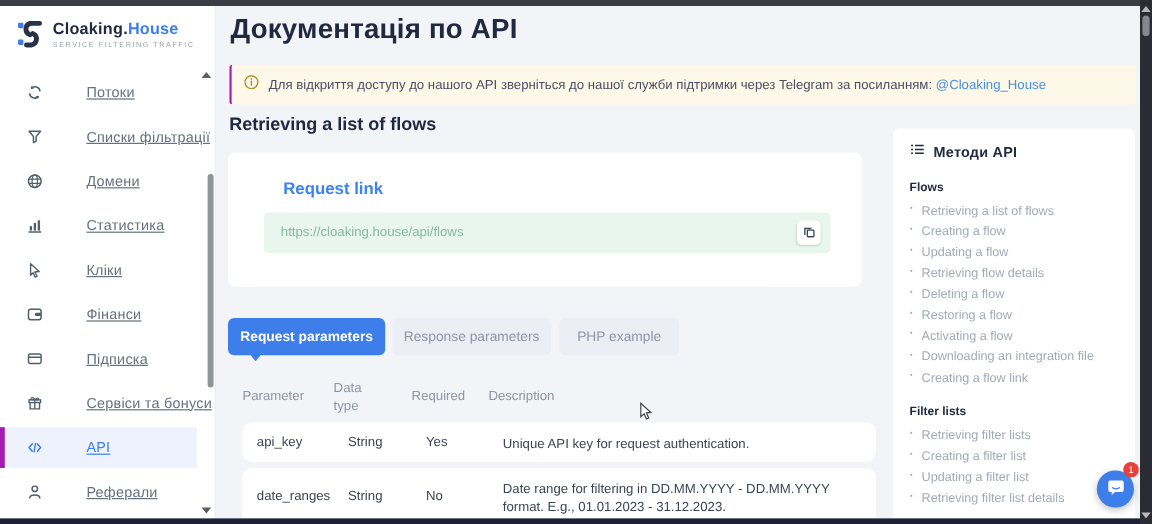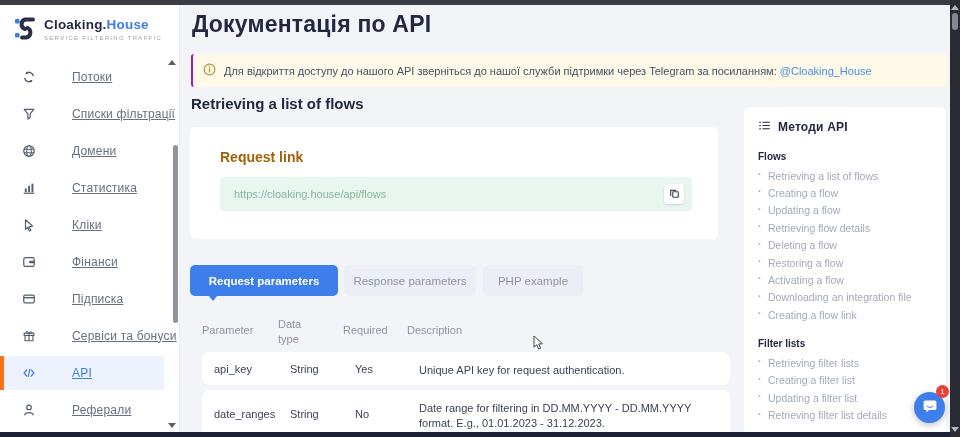--- a/index.html
+++ b/index.html
@@ -14,47 +14,47 @@
   .logo-row { position:absolute; left:14px; top:10px; display:flex; align-items:flex-start; cursor:pointer; }
   .logo-text { margin-left:7px; }
   .logo-name { font-size:13.5px; font-weight:bold; color:#232942; letter-spacing:.2px; white-space:nowrap; }
   .logo-name .accent { color:#3e7eea; }
   .logo-tagline { font-size:6px; letter-spacing:1.3px; color:#9aa0ab; margin-top:2px; white-space:nowrap; }
 
   .nav { position:absolute; left:0; top:53px; width:180px; }
   .nav-item { position:relative; display:flex; align-items:center; height:37px; padding-left:21px; color:#66707f; font-size:12px; cursor:pointer; }
   .nav-item .nicon { width:15px; height:15px; flex:0 0 15px; color:#535d6d; display:flex; align-items:center; justify-content:center; }
   .nav-item .nlabel { margin-left:36px; letter-spacing:.2px;text-decoration:underline; }
-  .nav-item.active { background:#edf2fc; border-left:4px solid #f97316; padding-left:17px; height:34px; margin:2px 16px 1px 0; color:#3e7eea; }
+  .nav-item.active { background:#edf2fc; border-left:4px solid #a21caf; padding-left:17px; height:34px; margin:2px 16px 1px 0; color:#3e7eea; }
   .nav-item.active .nicon { color:#3e7eea; }
 
   .side-scroll-up, .side-scroll-down { position:absolute; right:3px; width:0; height:0; border-left:4px solid transparent; border-right:4px solid transparent; cursor:pointer; }
   .side-scroll-up { top:55px; border-bottom:5px solid #5a5f66; }
   .side-scroll-down { top:418px; border-top:5px solid #5a5f66; }
   .side-scroll-thumb { position:absolute; right:1px; top:140px; width:5px; height:178px; background:#909499; border-radius:3px; cursor:grab; }
 
   
   .main { position:absolute; left:180px; top:5px; width:770px; height:427px; background:#f3f4f8; overflow:hidden; }
   .page-title { position:absolute; left:12px; top:6px; font-size:23px; font-weight:bold; color:#222840; letter-spacing:.2px; }
 
   .banner { position:absolute; left:11px; top:49px; width:756px; height:33px; background:#fdf8e8; border-left:2px solid #a21caf; border-radius:3px; display:flex; align-items:center; padding:0 10px; }
   .banner-text { font-size:11px; color:#4a4f63; margin-left:8px; white-space:nowrap; }
   .banner-link { color:#4a90e2; text-decoration:none; cursor:pointer; }
 
   .section-title { position:absolute; left:11px; top:90px; font-size:15px; font-weight:bold; color:#222840; }
 
   .request-card { position:absolute; left:10px; top:122px; width:528px; height:112px; background:#fff; border-radius:6px; }
-  .request-title { position:absolute; left:30px; top:22px; font-size:14px; font-weight:bold; color:#a16207; }
+  .request-title { position:absolute; left:46px; top:22px; font-size:14px; font-weight:bold; color:#3b82f6; }
   .url-box { position:absolute; left:30px; top:50px; width:472px; height:34px; background:#e9f6ef; border-radius:4px; display:flex; align-items:center; padding:0 8px 0 14px; }
   .url-text { font-size:11px; color:#86b99d; flex:1; }
   .copy-btn { width:20px; height:20px; background:#fff; border:none; border-radius:4px; box-shadow:0 1px 2px rgba(0,0,0,.15); display:flex; align-items:center; justify-content:center; color:#3c4355; cursor:pointer; }
 
   .tabs { position:absolute; left:10px; top:260px; display:flex; }
   .tab { height:31px; border-radius:5px; background:#eceef5; color:#8d95a6; font-size:11.5px; border:none; display:flex; align-items:center; justify-content:center; cursor:pointer; font-family:inherit; }
-  .tab-1 { width:148px; margin-right:6px; position:relative; }
+  .tab-1 { width:131px; margin-right:6px; position:relative; }
   .tab-2 { width:132px; margin-right:7px; }
   .tab-3 { width:100px; }
   .tab.active { background:#3e7eea; color:#fff; font-weight:bold; }
   .tab.active::after { content:""; position:absolute; left:18px; bottom:-5px; border-left:5px solid transparent; border-right:5px solid transparent; border-top:6px solid #3e7eea; }
 
   .thead { position:absolute; left:10px; top:310px; width:528px; height:34px; font-size:11px; color:#8d95a6; }
   .thead .th { position:absolute; top:9px; }
   .th-parameter { left:12px; }
   .th-datatype { left:88px; top:2px !important; width:42px; line-height:1.4; }
   .th-required { left:153px; }

